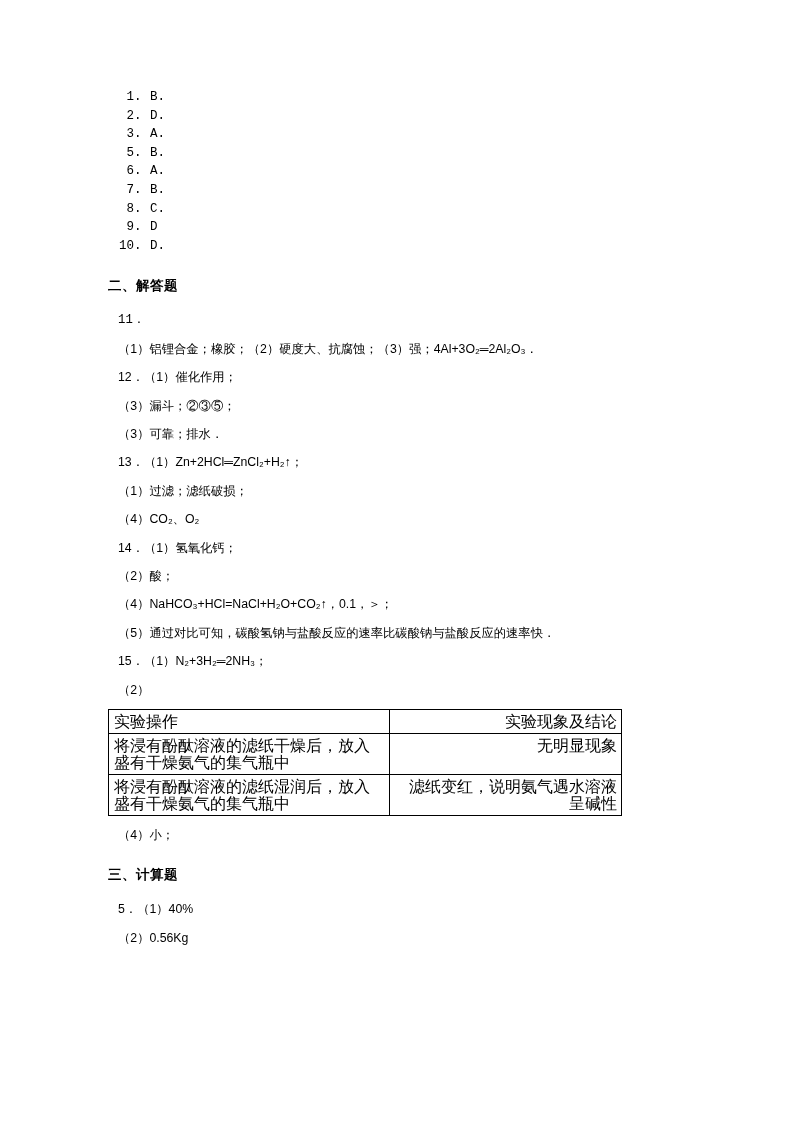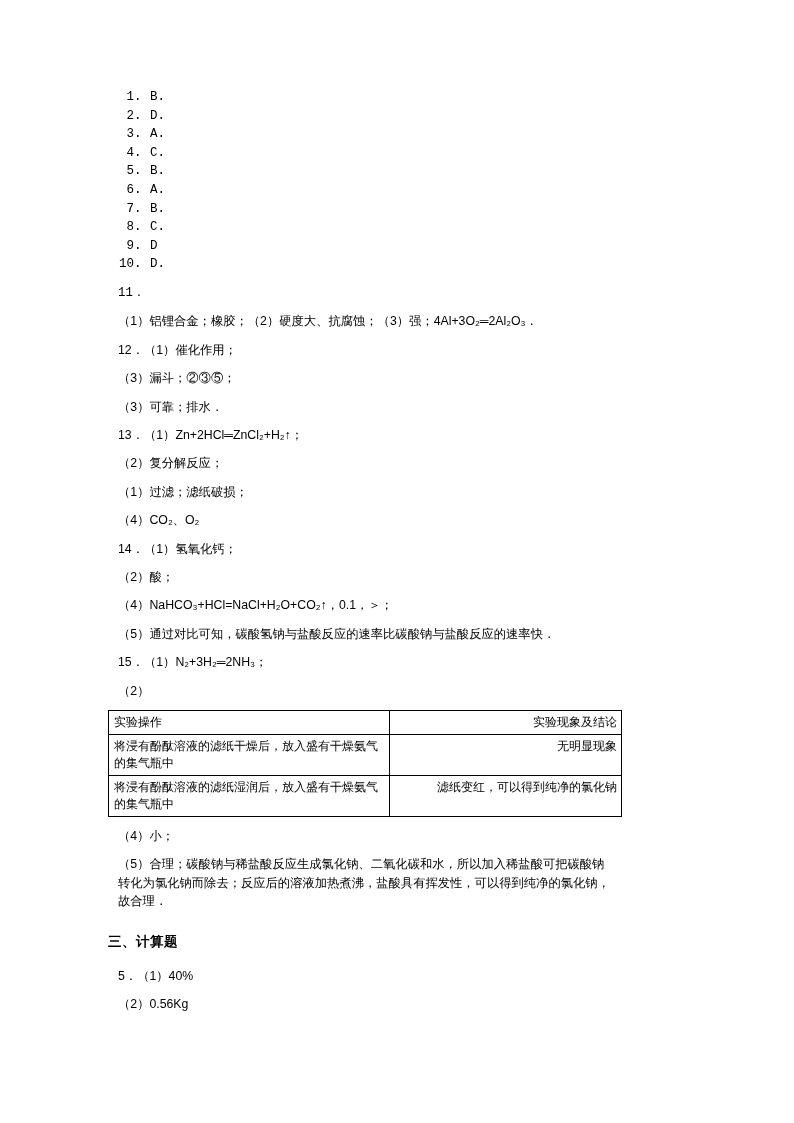--- a/index.html
+++ b/index.html
@@ -61,21 +61,21 @@
     font-family: "Liberation Sans", "Liberation Mono", sans-serif;
   }
   .blk {
     margin-bottom: 0px;
   }
   table.exp {
     border-collapse: collapse;
     width: 100%;
     margin: 6px 0 6px 0;
     font-family: "Liberation Sans", sans-serif;
-    font-size: 12px;
+    font-size: 16px;
     table-layout: fixed;
   }
   table.exp td {
     border: 1px solid #000000;
     padding: 3px 4px 3px 5px;
     vertical-align: top;
     line-height: 17px;
   }
   table.exp td.c1 { width: 55%; }
   table.exp td.c2 { width: 45%; text-align: right; }
@@ -85,44 +85,43 @@
 </style>
 </head>
 <body>
 
 <div class="page">
 
   <ul class="mc-list">
     <li><span class="mc-num">1</span><span class="mc-dot">.</span><span>B.</span></li>
     <li><span class="mc-num">2</span><span class="mc-dot">.</span><span>D.</span></li>
     <li><span class="mc-num">3</span><span class="mc-dot">.</span><span>A.</span></li>
-    <li><span class="mc-num">4</span><span class="mc-dot">.</span><span>C.</span></li>
     <li><span class="mc-num">5</span><span class="mc-dot">.</span><span>B.</span></li>
     <li><span class="mc-num">6</span><span class="mc-dot">.</span><span>A.</span></li>
     <li><span class="mc-num">7</span><span class="mc-dot">.</span><span>B.</span></li>
     <li><span class="mc-num">8</span><span class="mc-dot">.</span><span>C.</span></li>
     <li><span class="mc-num">9</span><span class="mc-dot">.</span><span>D</span></li>
     <li><span class="mc-num">10</span><span class="mc-dot">.</span><span>D.</span></li>
   </ul>
 
+  <div class="section-head">二、解答题</div>
 
   <div class="blk">
     <p class="body-line">11．</p>
     <p class="body-line cn">（1）铝锂合金；橡胶；（2）硬度大、抗腐蚀；（3）强；4Al+3O₂═2Al₂O₃．</p>
   </div>
 
   <div class="blk">
     <p class="body-line cn">12．（1）催化作用；</p>
     <p class="body-line cn">（3）漏斗；②③⑤；</p>
     <p class="body-line cn">（3）可靠；排水．</p>
   </div>
 
   <div class="blk">
     <p class="body-line cn">13．（1）Zn+2HCl═ZnCl₂+H₂↑；</p>
-    <p class="body-line cn">（2）复分解反应；</p>
     <p class="body-line cn">（1）过滤；滤纸破损；</p>
     <p class="body-line cn">（4）CO₂、O₂</p>
   </div>
 
   <div class="blk">
     <p class="body-line cn">14．（1）氢氧化钙；</p>
     <p class="body-line cn">（2）酸；</p>
     <p class="body-line cn">（4）NaHCO₃+HCl=NaCl+H₂O+CO₂↑，0.1，＞；</p>
     <p class="body-line cn">（5）通过对比可知，碳酸氢钠与盐酸反应的速率比碳酸钠与盐酸反应的速率快．</p>
   </div>
@@ -136,27 +135,26 @@
           <tr>
         <td class="c1">实验操作</td>
         <td class="c2">实验现象及结论</td>
       </tr>
       <tr>
         <td class="c1">将浸有酚酞溶液的滤纸干燥后，放入盛有干燥氨气的集气瓶中</td>
         <td class="c2">无明显现象</td>
       </tr>
       <tr>
         <td class="c1 cell-tall">将浸有酚酞溶液的滤纸湿润后，放入盛有干燥氨气的集气瓶中</td>
-        <td class="c2 cell-tall">滤纸变红，可以得到纯净的氯化钠</td>
+        <td class="c2 cell-tall">滤纸变红，说明氨气遇水溶液呈碱性</td>
       </tr>
     </tbody>
       </table>
 
     <p class="body-line cn">（4）小；</p>
-    <p class="body-line cn">（5）合理；碳酸钠与稀盐酸反应生成氯化钠、二氧化碳和水，所以加入稀盐酸可把碳酸钠转化为氯化钠而除去；反应后的溶液加热煮沸，盐酸具有挥发性，可以得到纯净的氯化钠，故合理．</p>
   </div>
 
   <div class="section-head">三、计算题</div>
 
   <div class="blk">
     <p class="body-line cn">5．（1）40%</p>
     <p class="body-line cn">（2）0.56Kg</p>
   </div>
 
 </div>

